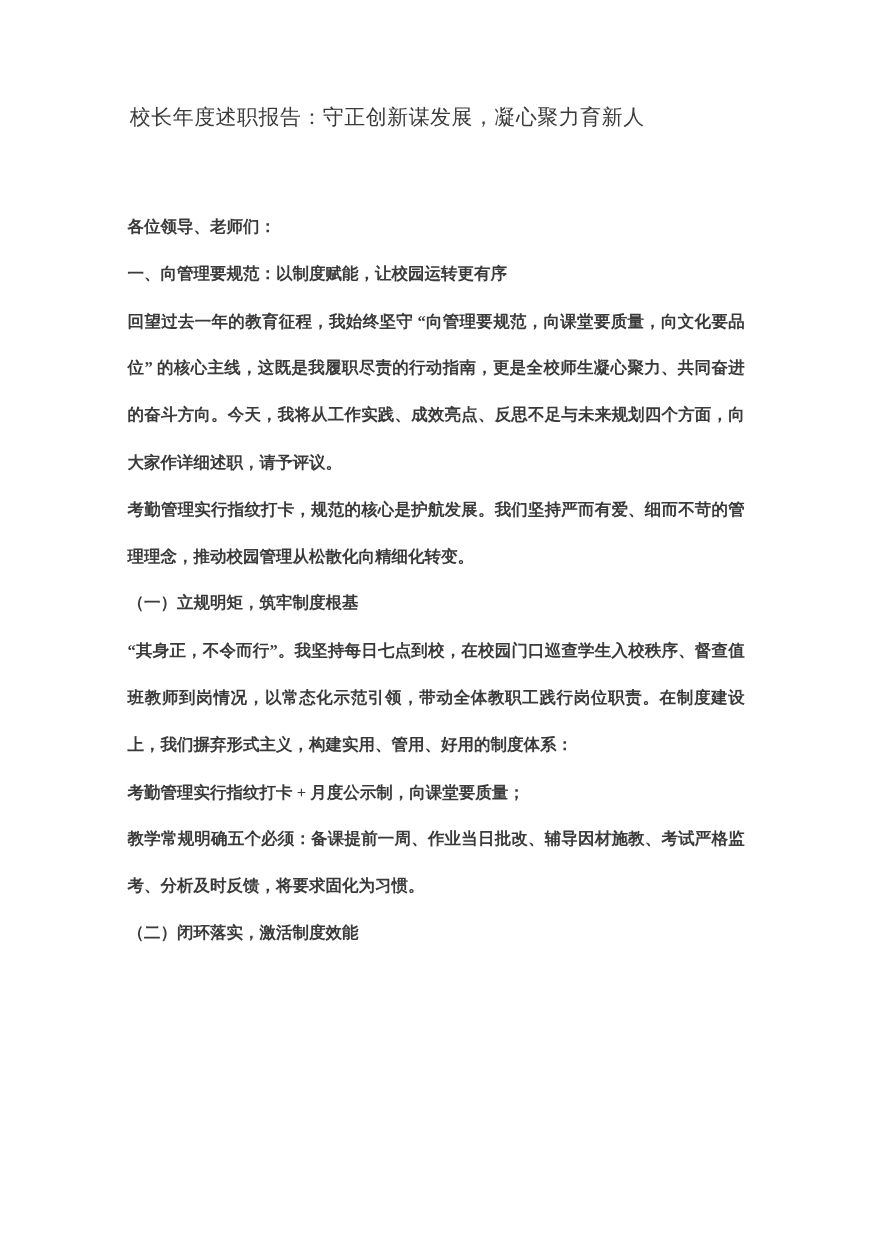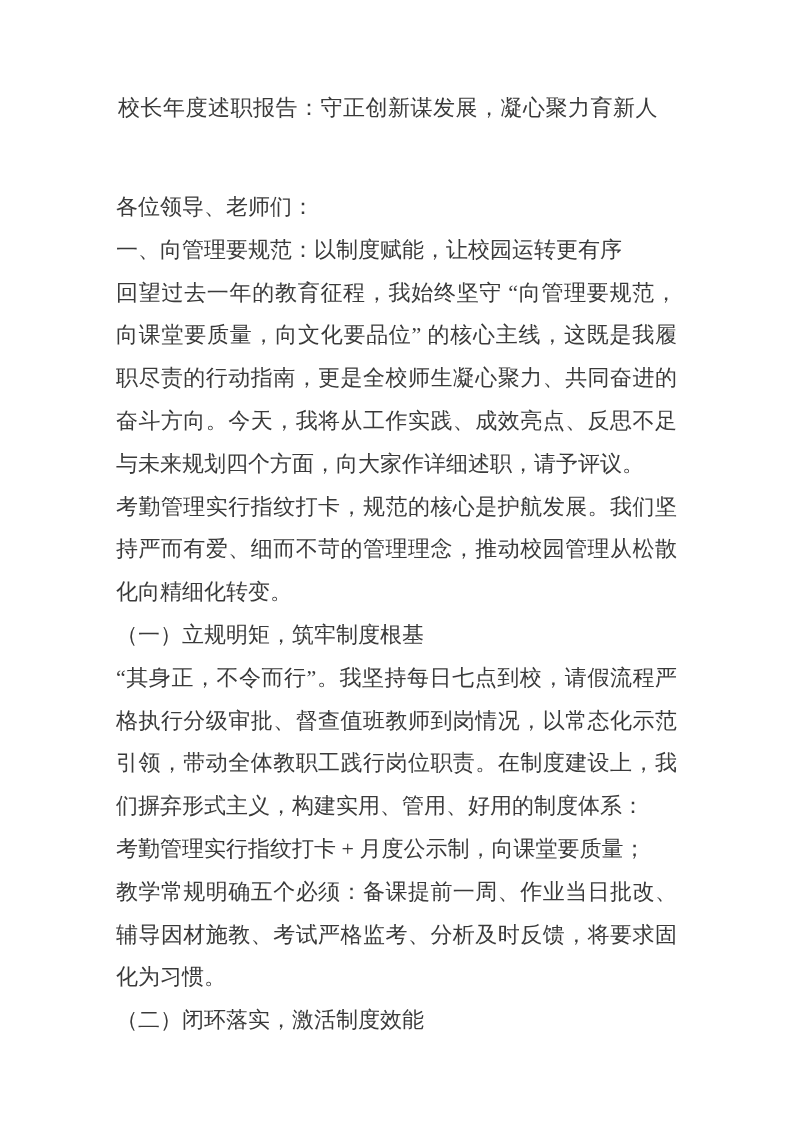--- a/index.html
+++ b/index.html
@@ -15,53 +15,54 @@
     margin: 0 auto;
     background: #ffffff;
     box-sizing: border-box;
     padding: 86px 116px 0 116px;
     font-family: "Liberation Serif", "DejaVu Serif", serif;
     color: #3a3a3a;
     overflow: hidden;
   }
   .doc-title {
     margin: 0 0 56px 2px;
-    font-size: 22px;
+    font-size: 19px;
     font-weight: normal;
     line-height: 44px;
     text-align: left;
     letter-spacing: 0.5px;
   }
   .para {
     margin: 0;
-    font-size: 22px;
+    font-size: 15px;
     line-height: 42.8px;
     text-align: justify;
     text-justify: inter-ideograph;
     word-break: break-all;
+    font-weight: bold;
   }
 </style>
 </head>
 <body>
 
 <div class="page">
   <h1 class="doc-title">校长年度述职报告：守正创新谋发展，凝心聚力育新人</h1>
 
   <p class="para">各位领导、老师们：</p>
 
 
   <p class="para">一、向管理要规范：以制度赋能，让校园运转更有序</p>
 
   <p class="para">回望过去一年的教育征程，我始终坚守 “向管理要规范，向课堂要质量，向文化要品位” 的核心主线，这既是我履职尽责的行动指南，更是全校师生凝心聚力、共同奋进的奋斗方向。今天，我将从工作实践、成效亮点、反思不足与未来规划四个方面，向大家作详细述职，请予评议。</p>
 
   <p class="para">考勤管理实行指纹打卡，规范的核心是护航发展。我们坚持严而有爱、细而不苛的管理理念，推动校园管理从松散化向精细化转变。</p>
 
   <p class="para">（一）立规明矩，筑牢制度根基</p>
 
-  <p class="para">“其身正，不令而行”。我坚持每日七点到校，请假流程严格执行分级审批、督查值班教师到岗情况，以常态化示范引领，带动全体教职工践行岗位职责。在制度建设上，我们摒弃形式主义，构建实用、管用、好用的制度体系：</p>
+  <p class="para">“其身正，不令而行”。我坚持每日七点到校，在校园门口巡查学生入校秩序、督查值班教师到岗情况，以常态化示范引领，带动全体教职工践行岗位职责。在制度建设上，我们摒弃形式主义，构建实用、管用、好用的制度体系：</p>
 
   <p class="para">考勤管理实行指纹打卡 + 月度公示制，向课堂要质量；</p>
 
 
   <p class="para">教学常规明确五个必须：备课提前一周、作业当日批改、辅导因材施教、考试严格监考、分析及时反馈，将要求固化为习惯。</p>
 
   <p class="para">（二）闭环落实，激活制度效能</p>
 </div>
 
 </body></html>

